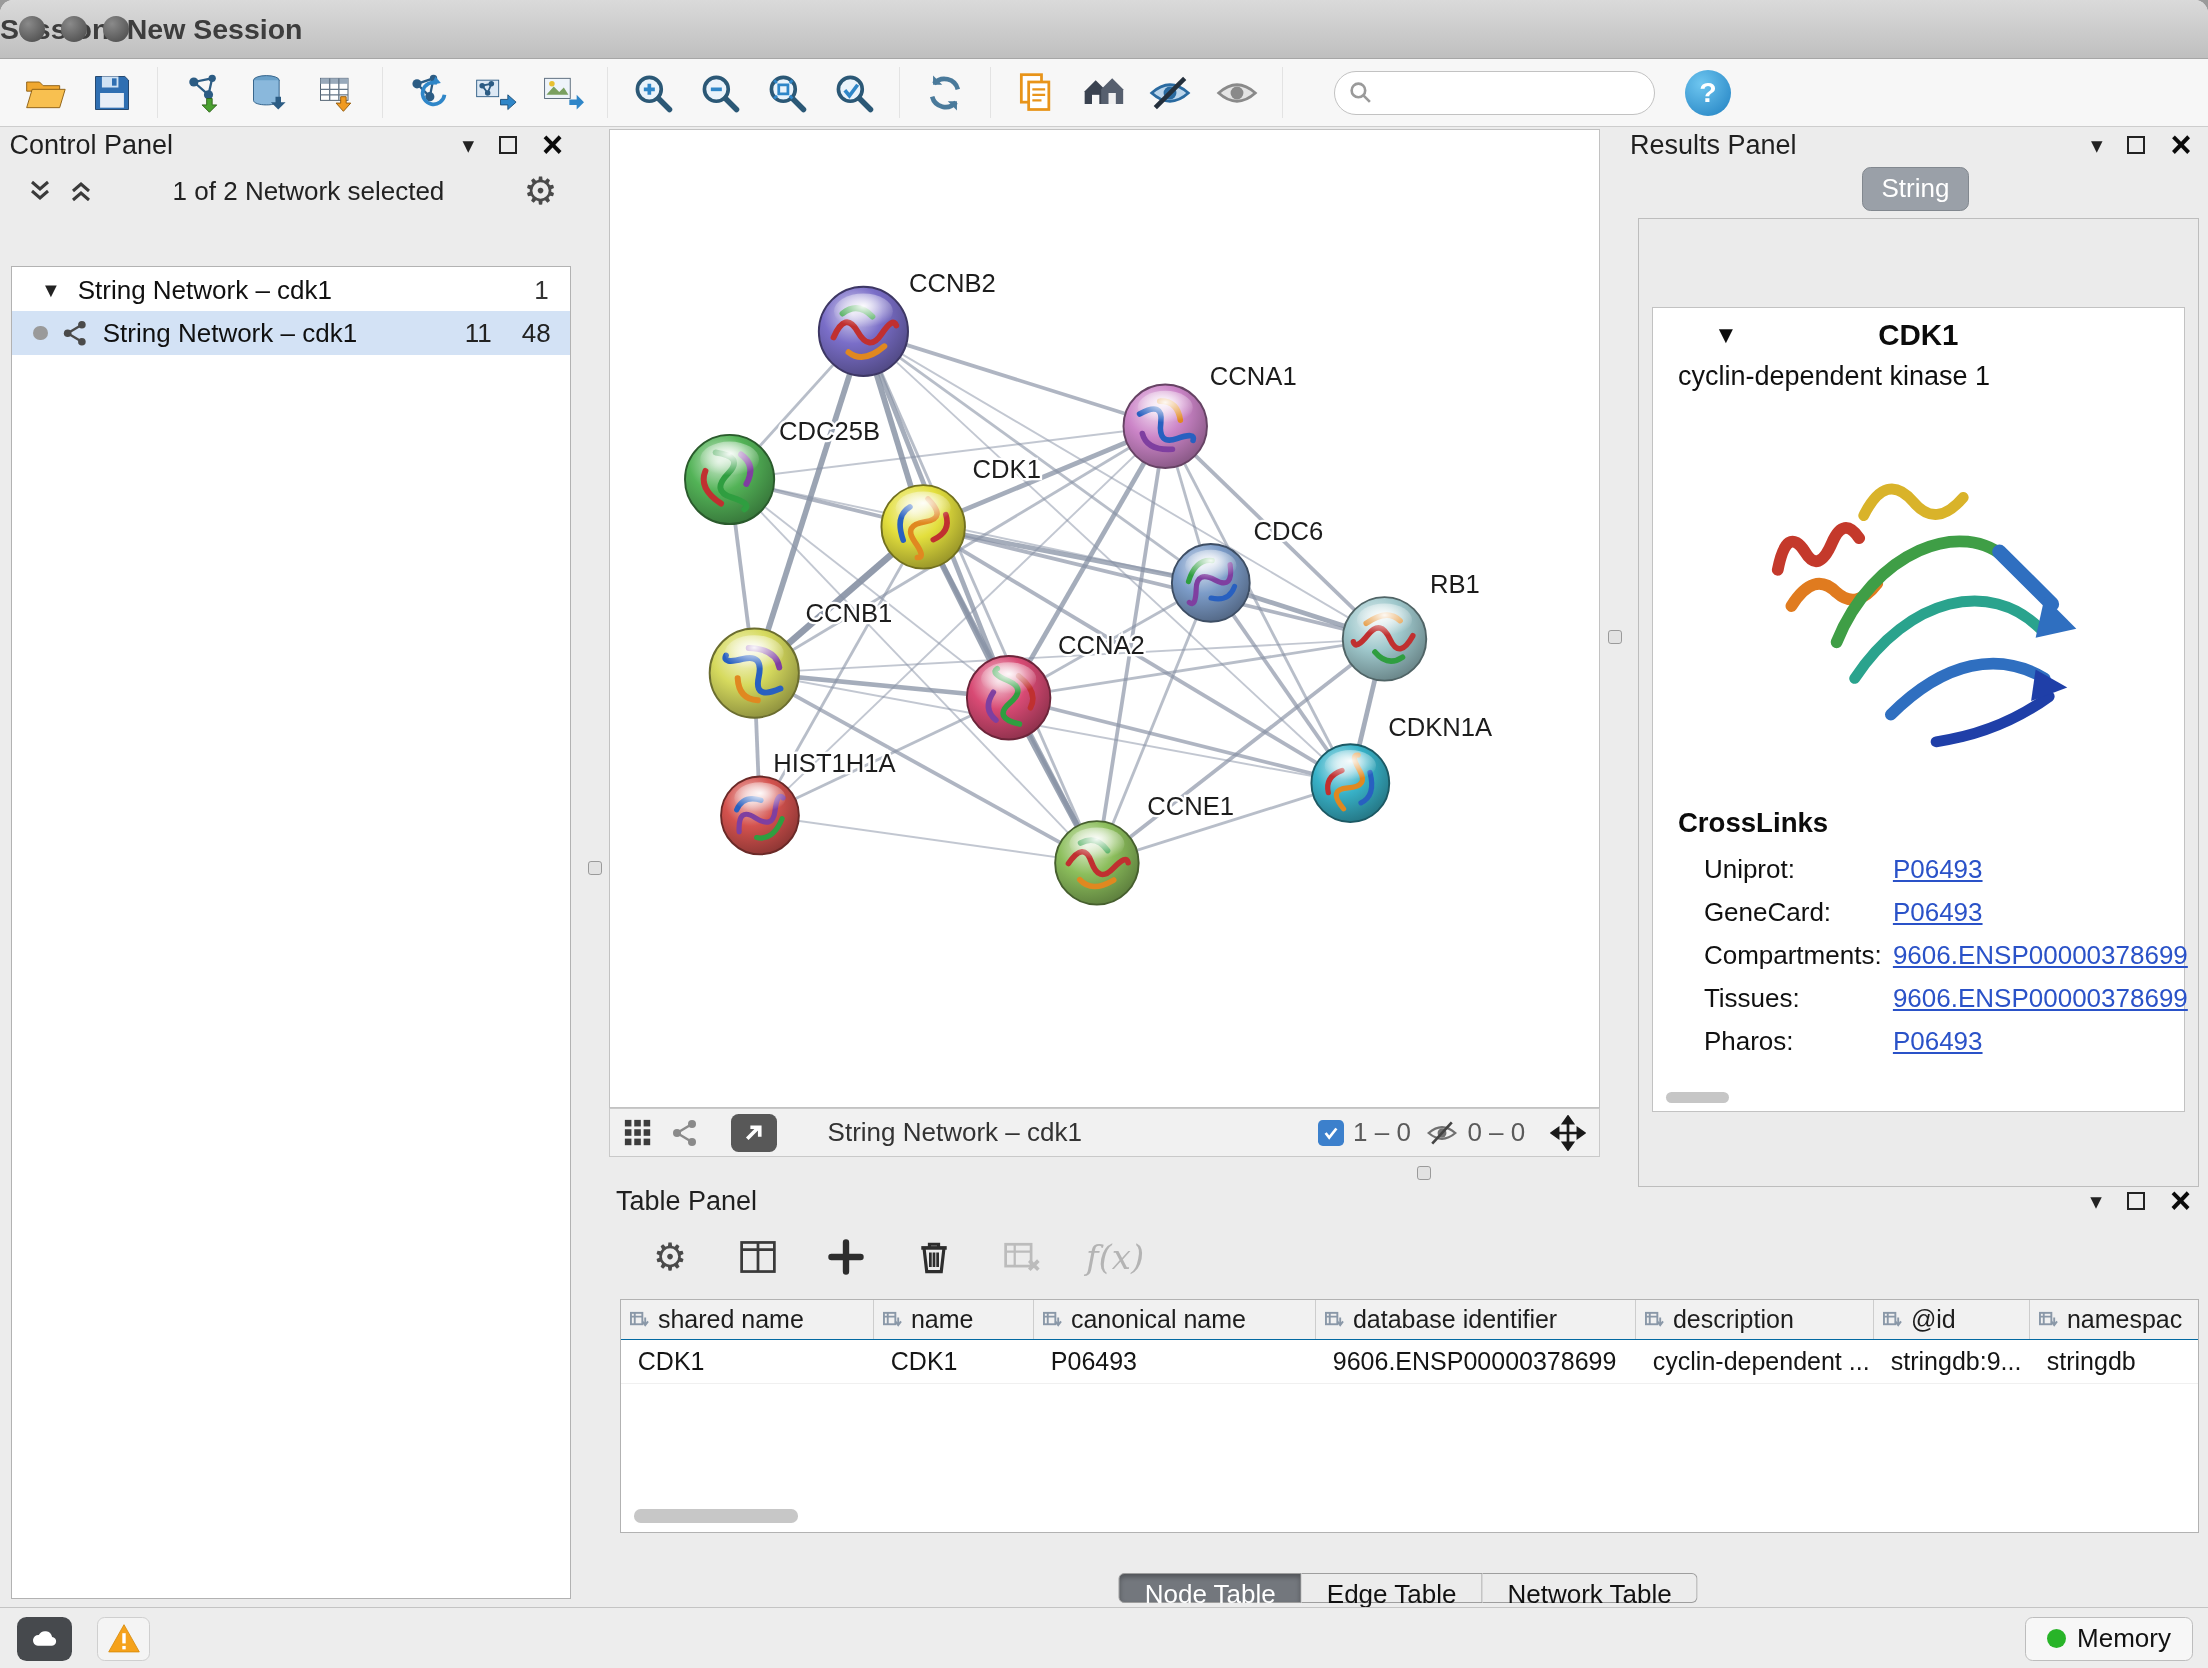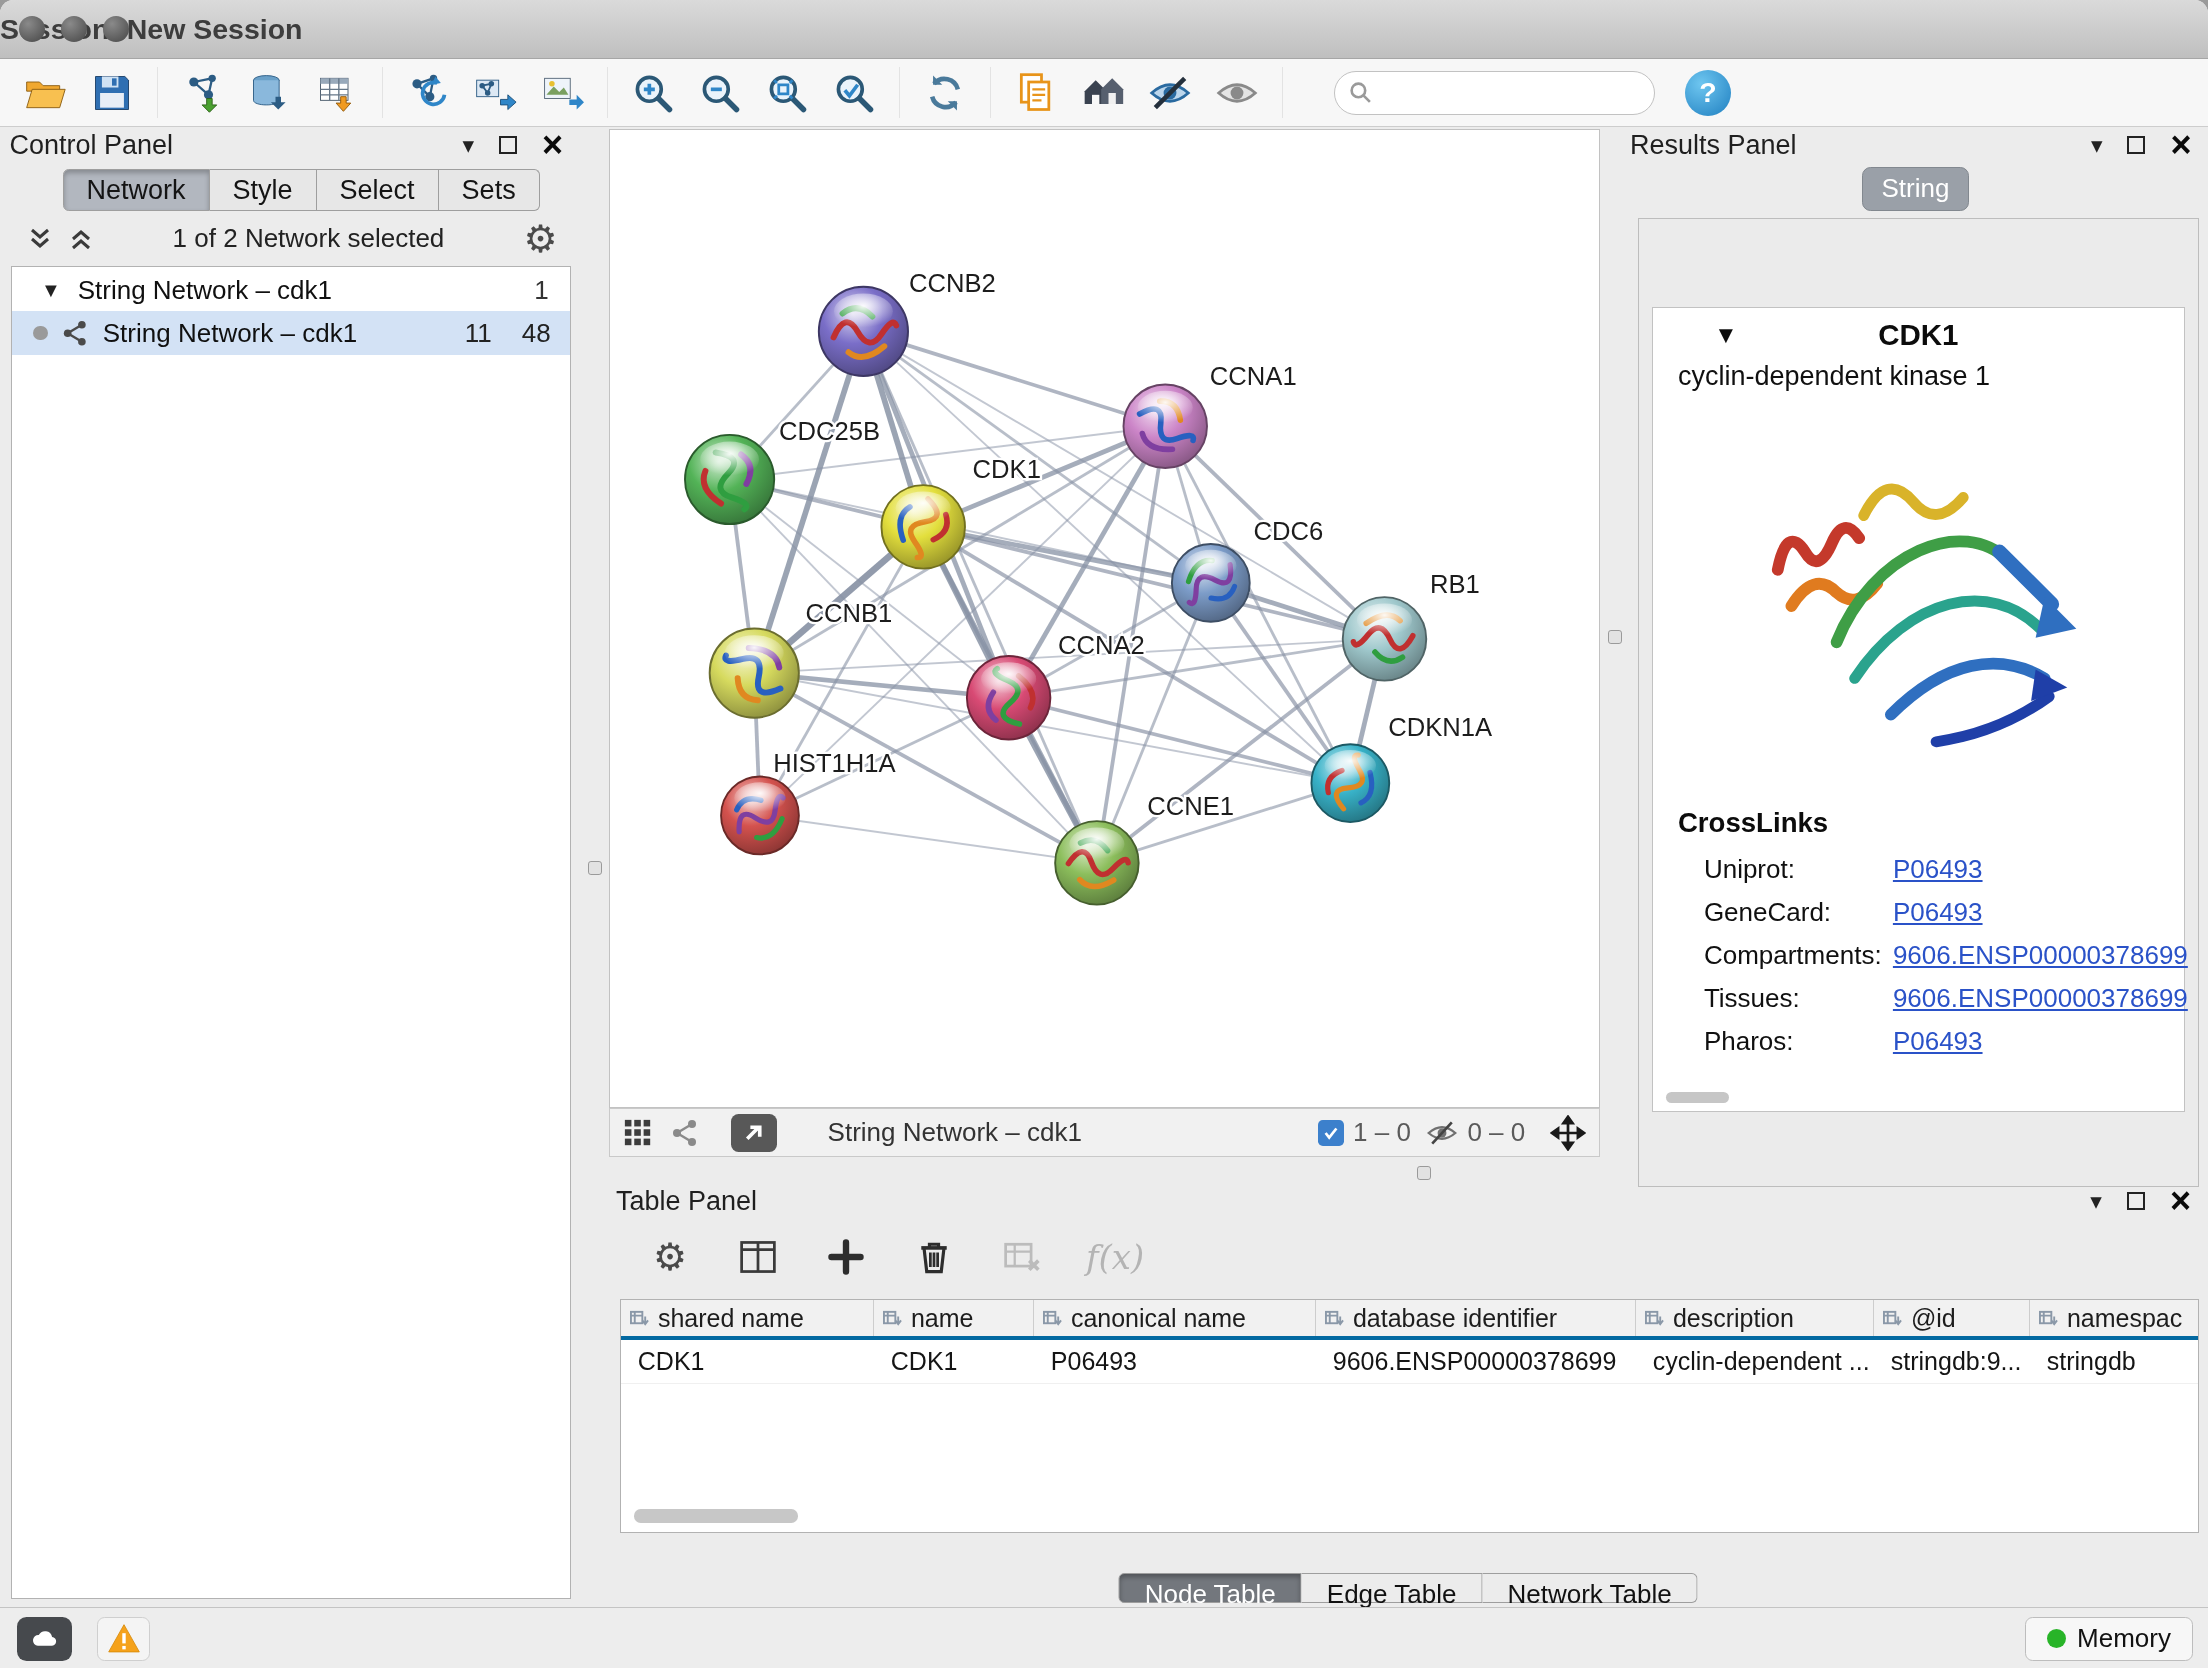--- a/index.html
+++ b/index.html
@@ -62,21 +62,21 @@
 .ns-check{width:26px;height:26px;background:#3c80cc;border-radius:4.8px;display:flex;align-items:center;justify-content:center;flex:none;}
 .ns-check svg{width:18px;height:18px;}
 .ns-move{margin-left:9.5px;}
 .ns-move svg{width:36px;height:36px;display:block;}
 
 .table-panel{position:absolute;left:616px;top:1183px;right:7.6px;height:424px;}
 .tp-toolbar{display:flex;align-items:center;gap:40px;margin:11.4px 0 0 30px;height:53px;}
 .tp-toolbar .tb-btn svg{width:40px;height:40px;}
 .fx{font-family:"DejaVu Serif",serif;font-style:italic;color:#b4b4b4;font-size:34px;}
 .tp-table{position:absolute;left:3.8px;right:1.9px;top:116px;bottom:74px;background:#fff;border:1px solid #b2b2b2;overflow:hidden;}
-.tt-head{display:flex;height:40px;background:#f1f1f1;border-bottom:4px solid #0369a1;}
+.tt-head{display:flex;height:40px;background:#f1f1f1;border-bottom:1px solid #0369a1;}
 .tt-hc{display:flex;align-items:center;gap:8.6px;padding-left:9.5px;font-size:25px;color:#1d1d1d;border-right:1px solid #cdcdcd;flex:none;overflow:hidden;white-space:nowrap;}
 .tt-hc svg{flex:none;}
 .tt-row{display:flex;height:44px;border-bottom:1px solid #f0f0f0;}
 .tt-c{display:flex;align-items:center;padding-left:17px;font-size:25px;color:#151515;flex:none;overflow:hidden;white-space:nowrap;}
 .tp-hscroll{position:absolute;left:13.3px;bottom:9.5px;width:164px;height:13.3px;border-radius:6.7px;background:#c7c7c7;}
 .tp-tabs{position:absolute;left:50%;bottom:3.8px;transform:translateX(-50%);display:flex;}
 .tp-tab{padding:0 25px;height:30px;line-height:40px;font-size:26px;background:#ececec;border:1px solid #9e9e9e;border-left:none;color:#111;}
 .tp-tab:first-child{border-left:1px solid #9e9e9e;border-radius:5.7px 0 0 5.7px;}
 .tp-tab:last-child{border-radius:0 5.7px 5.7px 0;text-align:center;}
 .tp-tab.sel{background:#73777d;color:#fff;box-shadow:inset 0 2.9px 4.8px rgba(0,0,0,0.3);}
@@ -279,26 +279,20 @@
 
   <div class="control-panel">
     <div class="panel-head">
       <span>Control Panel</span>
       <span class="ph-tools">
         <span class="ph-caret">▾</span>
         <span class="ph-max"></span>
         <span class="ph-close">×</span>
       </span>
     </div>
-    <div class="cp-tabs">
-        <div class="cp-tab sel">Network</div>
-        <div class="cp-tab">Style</div>
-        <div class="cp-tab">Select</div>
-        <div class="cp-tab">Sets</div>
-      </div>
     <div class="cp-selbar">
       <span class="cp-chevrons">
         <svg width="26" height="26" viewBox="0 0 26 26">
             <path d="M5 4l8 7 8-7M5 13l8 7 8-7" fill="none" stroke="#3a3a3a" stroke-width="3"></path>
           </svg>
         <svg width="26" height="26" viewBox="0 0 26 26">
             <path d="M5 22l8-7 8 7M5 13l8-7 8 7" fill="none" stroke="#3a3a3a" stroke-width="3"></path>
           </svg>
       </span>
       <span class="cp-status">1 of 2 Network selected</span>

